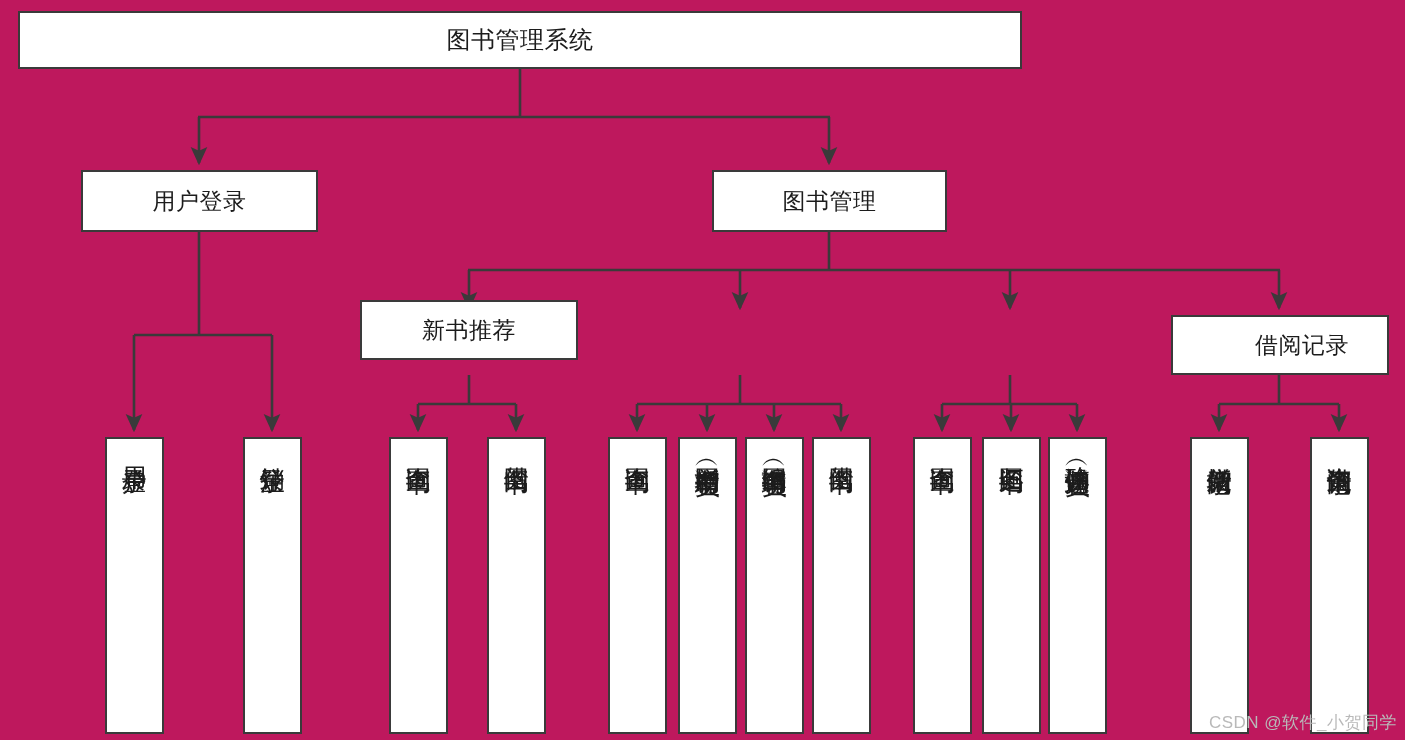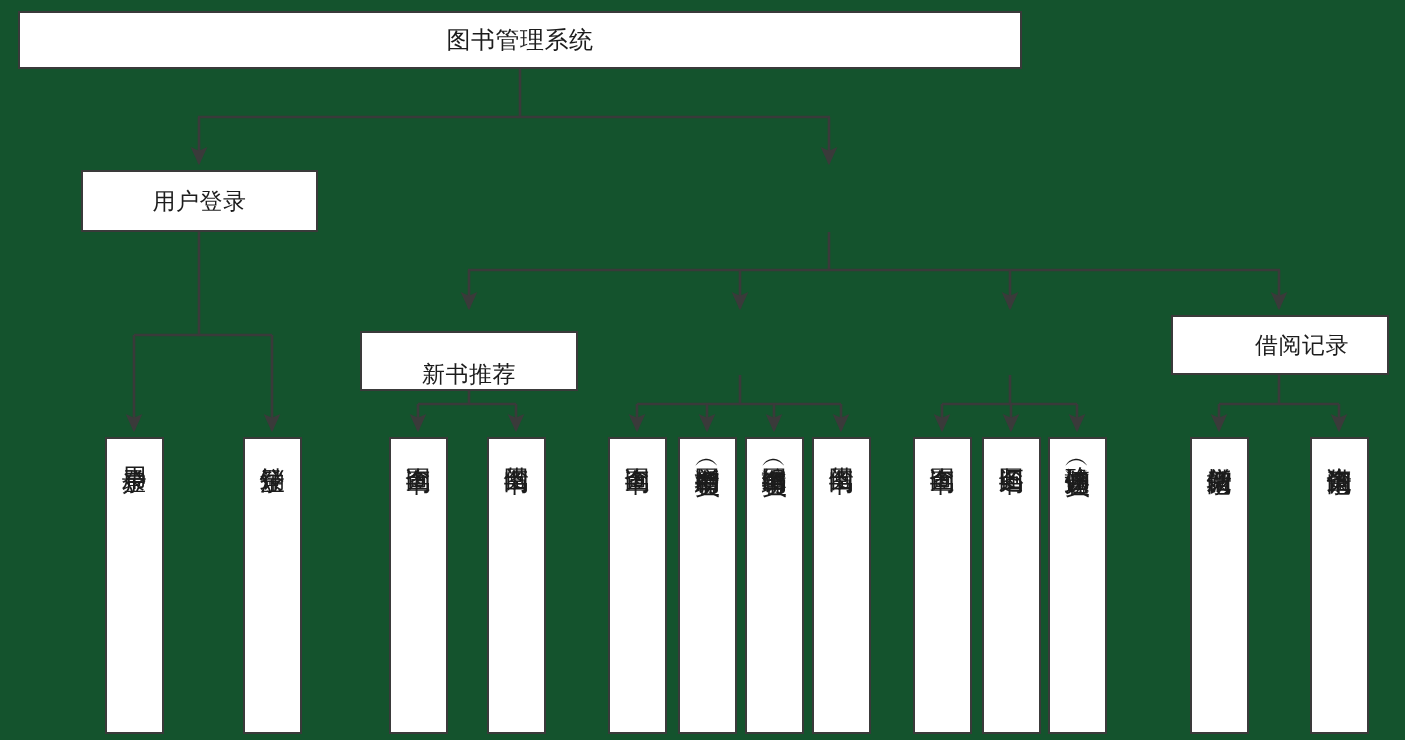--- a/index.html
+++ b/index.html
@@ -7,21 +7,21 @@
     padding: 0;
     background: #ffffff;
   }
   body {
     font-family: "Liberation Sans", "DejaVu Sans", sans-serif;
   }
   #canvas {
     position: relative;
     width: 1405px;
     height: 740px;
-    background: #14532d;
+    background: #be185d;
     overflow: hidden;
   }
   #wires {
     position: absolute;
     left: 0;
     top: 0;
     width: 1405px;
     height: 747px;
     pointer-events: none;
   }
@@ -125,22 +125,25 @@
     </g>
   </svg>
 
   <div class="node horizontal root" style="left:18px; top:11px; width:1004px; height:58px;">
     <span class="label">图书管理系统</span>
   </div>
 
   <div class="node horizontal" style="left:81px; top:170px; width:237px; height:62px;">
     <span class="label">用户登录</span>
   </div>
+  <div class="node horizontal" style="left:712px; top:170px; width:235px; height:62px;">
+    <span class="label">图书管理</span>
+  </div>
 
-  <div class="node horizontal" style="left:360px; top:331px; width:218px; height:60px;align-items:flex-end;">
+  <div class="node horizontal" style="left:360px; top:300px; width:218px; height:60px;">
     <span class="label">新书推荐</span>
   </div>
   <div class="node horizontal" style="left:1171px; top:315px; width:218px; height:60px;padding-left:44px;">
     <span class="label">借阅记录</span>
   </div>
 
   <div class="node vertical" style="left:105px; top:437px; width:59px; height:297px;">
     <span class="label">用户登录</span>
   </div>
   <div class="node vertical" style="left:243px; top:437px; width:59px; height:297px;">
@@ -177,14 +180,15 @@
     <span class="label">确认归还（管理员）</span>
   </div>
 
   <div class="node vertical" style="left:1190px; top:437px; width:59px; height:297px;">
     <span class="label">新增借阅记录</span>
   </div>
   <div class="node vertical" style="left:1310px; top:437px; width:59px; height:297px;">
     <span class="label">查询借阅记录</span>
   </div>
 
+  <div class="watermark">CSDN @软件_小贺同学</div>
 
 </div>
 
 </body></html>

